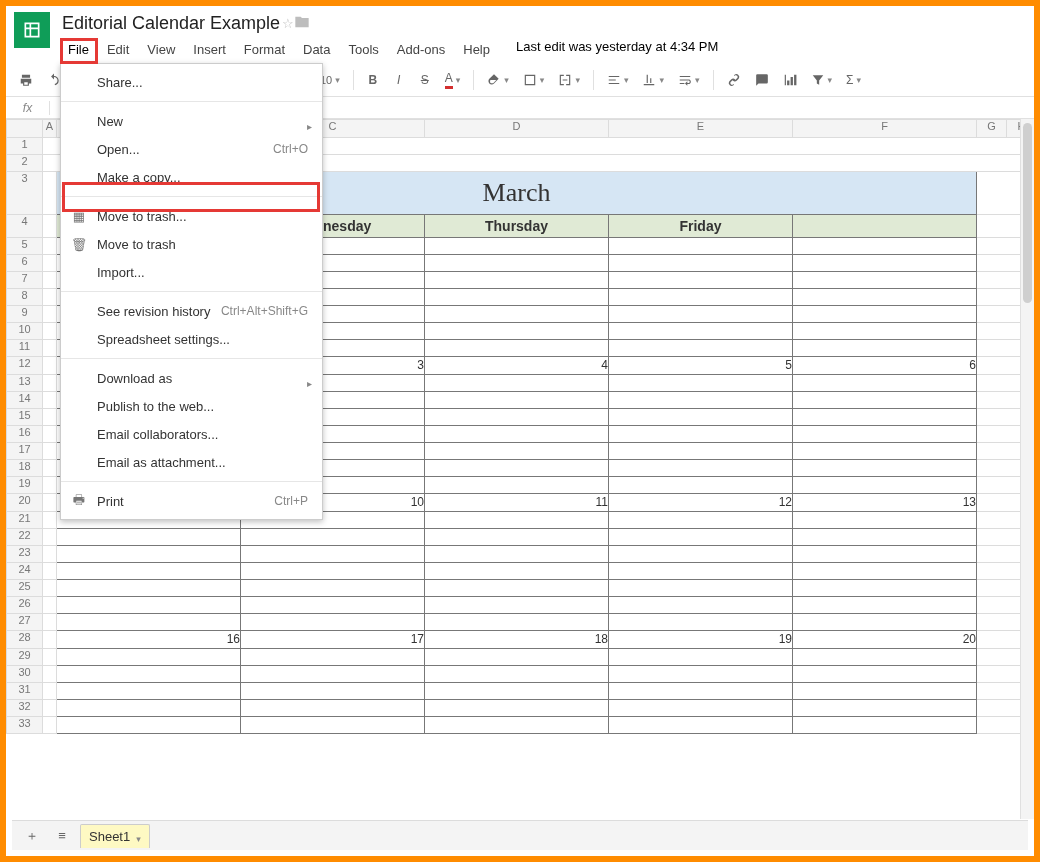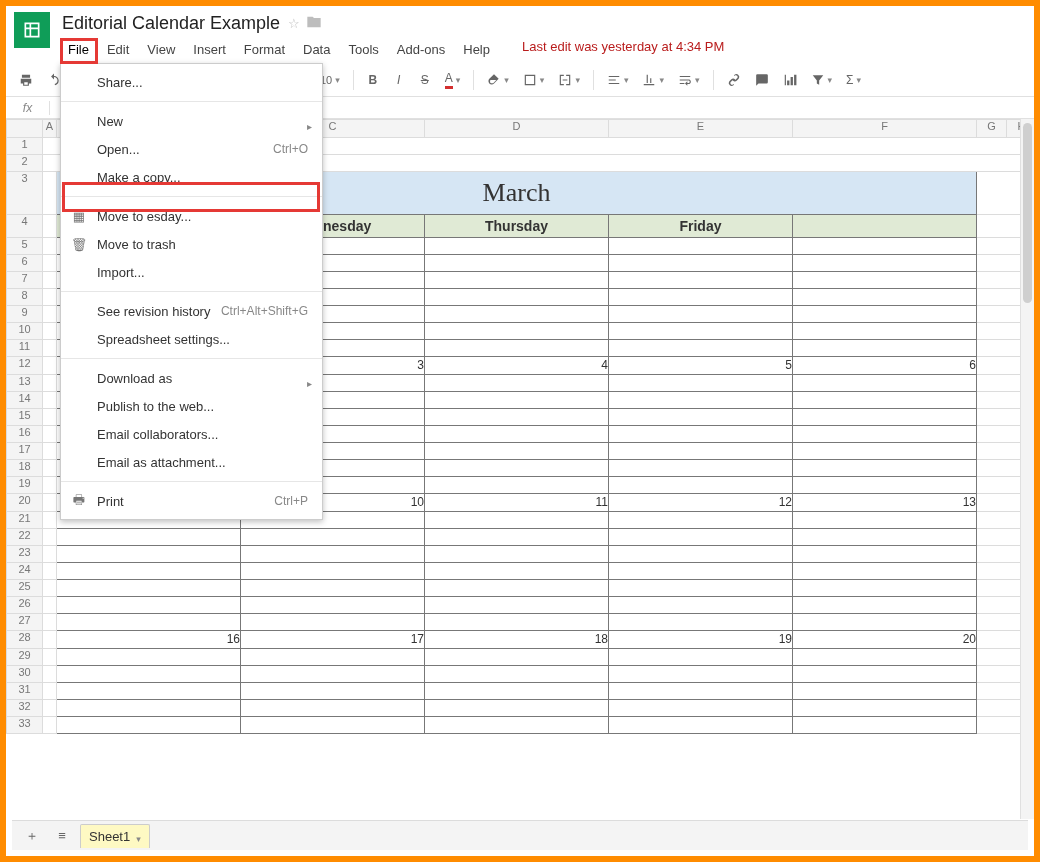--- a/index.html
+++ b/index.html
@@ -4,27 +4,27 @@
 <style>
   html,body{margin:0;padding:0;font-family:Arial,Helvetica,sans-serif;font-size:13px;color:#333;background:#fff}
   *{box-sizing:border-box}
   .frame{width:1040px;height:862px;border:6px solid #ff8c00;position:relative;overflow:hidden}
 
   
   .hdr{display:flex;align-items:flex-start;padding:6px 8px 0 8px}
   .logo{width:36px;height:36px;background:#0f9d58;display:flex;align-items:center;justify-content:center;margin-right:10px}
   .logo svg{fill:#fff}
   .title-wrap{flex:1}
-  .title-line{display:flex;align-items:center;gap:6px}
+  .title-line{display:flex;align-items:center;}
   .doc-title{font-size:18px;color:#222;padding:1px 2px}
   .star-icon,.folder-icon{color:#bdbdbd}
   .menu-bar{display:flex;align-items:flex-start;gap:2px;margin-top:4px;font-size:13px;color:#444}
   .menu-bar .mi{padding:3px 8px;cursor:pointer}
   .menu-bar .mi.active{color:#000}
-  .last-edit{color:#b91c1c;margin-left:22px}
+  .last-edit{color:#000000;margin-left:16px}
 
   
   .toolbar{display:flex;align-items:center;gap:4px;padding:4px 8px;border-bottom:1px solid #e0e0e0;margin-top:4px;font-size:12px;color:#555}
   .tbtn{min-width:22px;height:24px;display:flex;align-items:center;justify-content:center;padding:0 4px;border:1px solid transparent;border-radius:2px;color:#666;cursor:pointer}
   .tbtn svg{fill:#666}
   .tsep{width:1px;height:20px;background:#e0e0e0;margin:0 4px}
   .font-size{font-size:11px}
   .dd::after{content:"▾";font-size:9px;margin-left:3px;color:#888}
 
   
@@ -574,21 +574,21 @@
     <div class="dd-item">
         <span>Open...</span>
         <span class="sc">Ctrl+O</span>
       </div>
     <div class="dd-item">
         <span>Make a copy...</span>
       </div>
     <div class="dd-sep"></div>
     <div class="dd-item">
         <span class="ico">▦</span>
-        <span>Move to esday...</span>
+        <span>Move to trash...</span>
       </div>
     <div class="dd-item">
         <span class="ico">🗑</span>
         <span>Move to trash</span>
       </div>
     <div class="dd-item">
         <span>Import...</span>
       </div>
     <div class="dd-sep"></div>
     <div class="dd-item">

